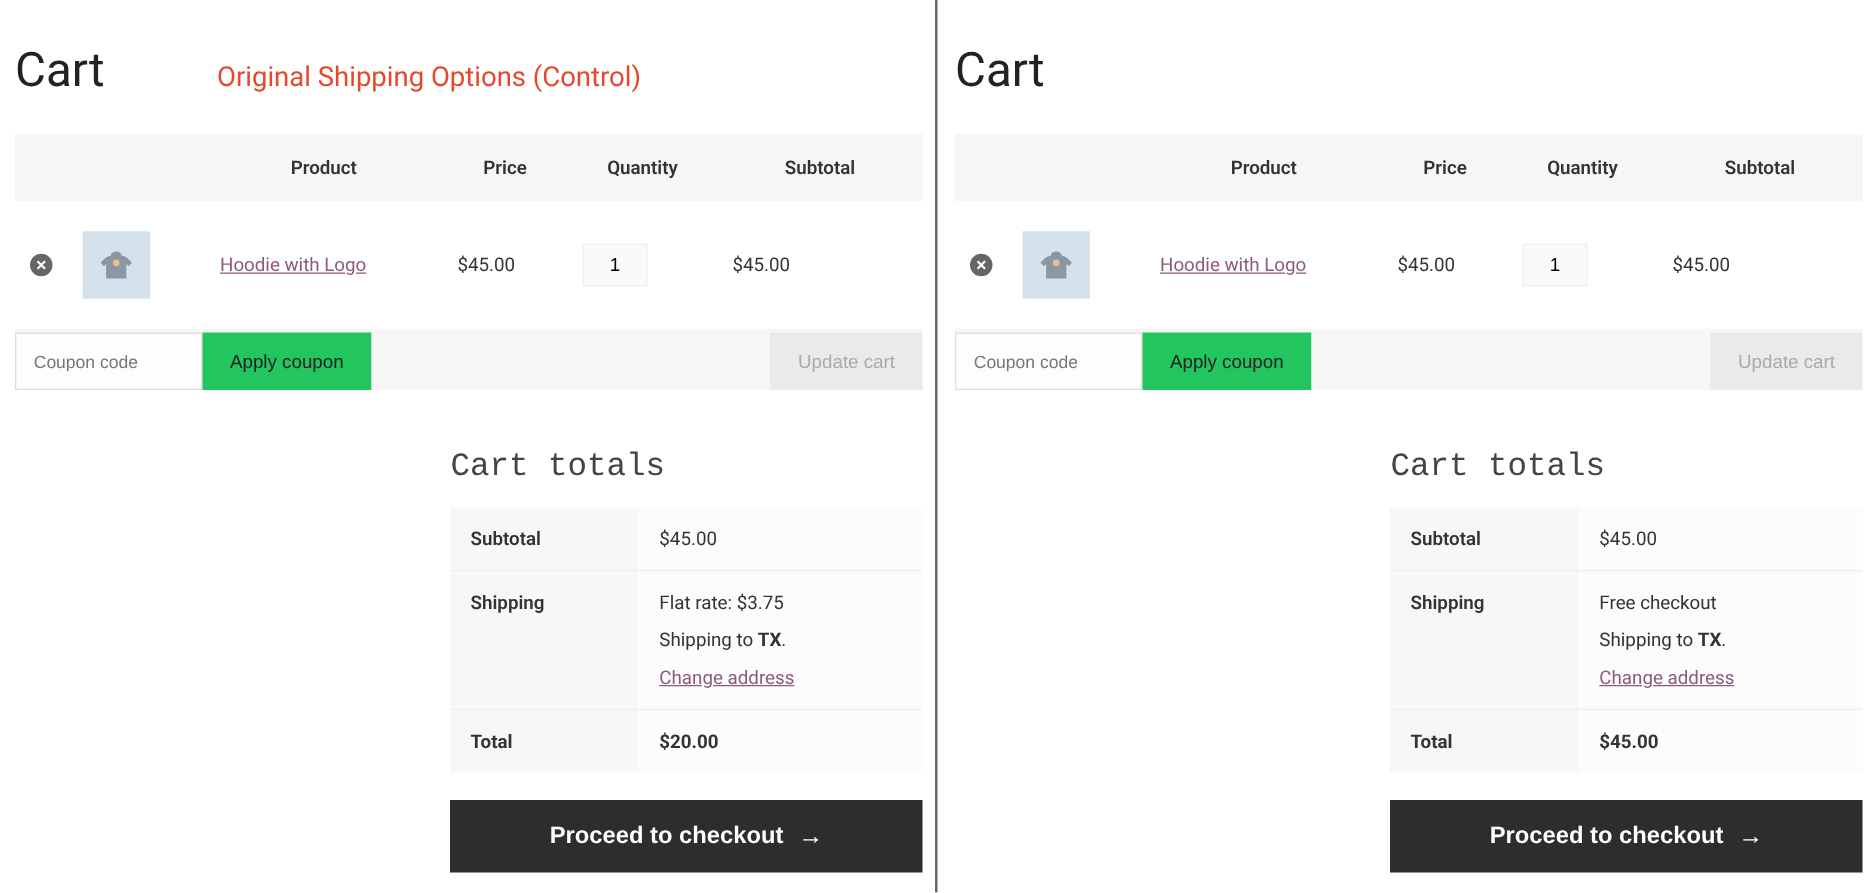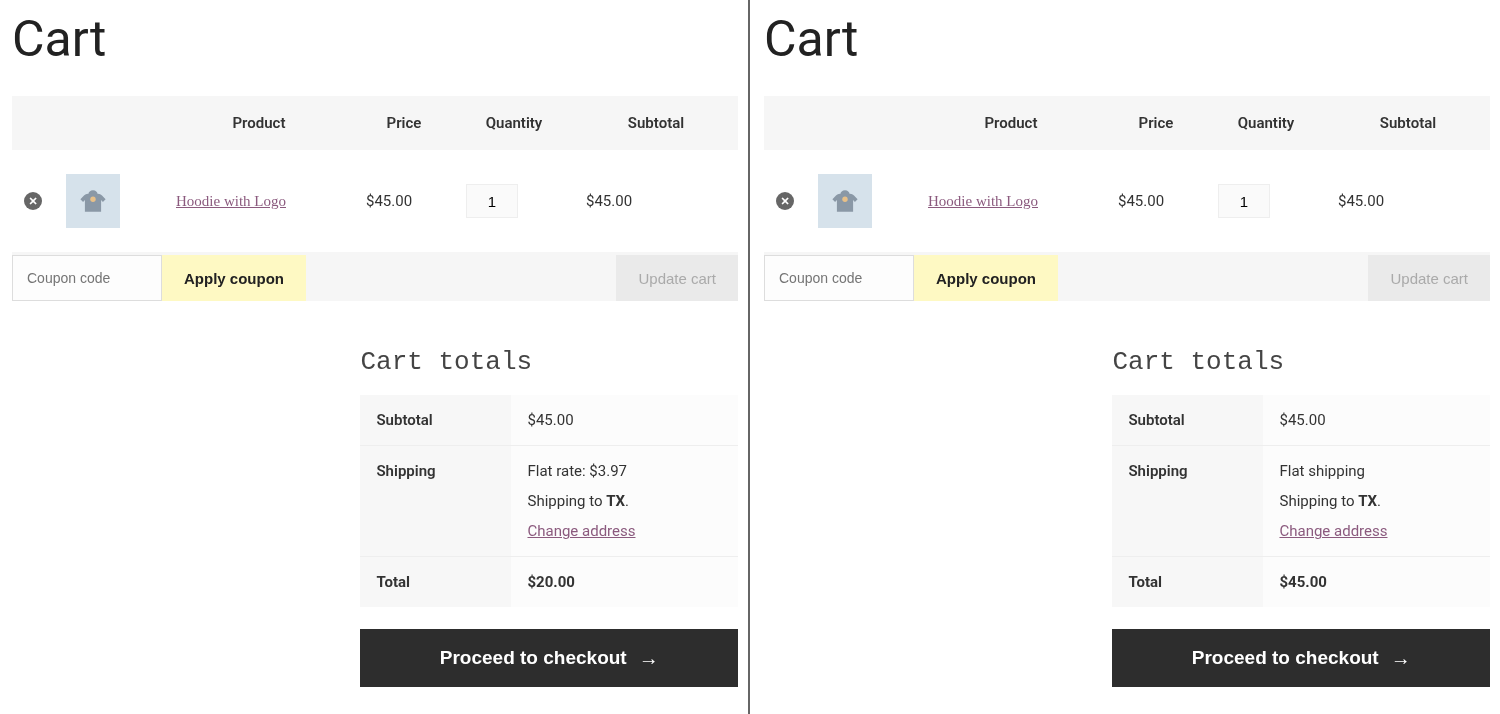--- a/index.html
+++ b/index.html
@@ -28,24 +28,25 @@
     }
     .panel:last-child {
       padding-left: 14px;
     }
     .header-row {
       display: flex;
       align-items: baseline;
       margin-bottom: 28px;
     }
     .page-title {
-      font-size: 50px;
+      font-size: 38px;
       font-weight: 400;
       color: #222;
       margin-right: 90px;
+      margin-top: 25px;
     }
     .panel:last-child .page-title {
       margin-right: 220px;
     }
     .variant-label {
       font-size: 22px;
       color: #e24a2b;
       font-weight: 400;
     }
     .cart-table {
@@ -97,21 +98,20 @@
       justify-content: center;
     }
     .product-thumb svg {
       width: 36px;
       height: 36px;
     }
     .product-link {
       color: #8b5a7e;
       text-decoration: underline;
       font-size: 15px;
-      font-family: Liberation Serif, serif;
     }
     .price-cell, .subtotal-cell {
       color: #333;
       font-size: 15px;
     }
     .qty-input {
       width: 52px;
       height: 34px;
       text-align: center;
       border: 1px solid #eee;
@@ -131,24 +131,24 @@
     .coupon-input {
       border: 1px solid #ddd;
       background: #fdfdfd;
       padding: 6px 14px;
       font-size: 14px;
       width: 150px;
       color: #b91c1c;
     }
     .apply-coupon-btn {
       border: none;
-      background: #fef9c3;
+      background: #22c55e;
       padding: 0 22px;
       font-size: 15px;
-      font-weight: 700;
+      font-weight: 400;
       color: #222;
       cursor: pointer;
     }
     .spacer {
       flex: 1;
     }
     .update-cart-btn {
       border: none;
       background: #eaeaea;
       padding: 0 22px;
@@ -231,20 +231,21 @@
     }
   </style>
 </head>
 <body>
 
 <div class="container">
 
   <div class="panel">
     <div class="header-row">
       <h1 class="page-title">Cart</h1>
+      <div class="variant-label">Original Shipping Options (Control)</div>
     </div>
 
     <table class="cart-table">
       <thead>
         <tr>
           <th class="th-remove"></th>
           <th class="th-thumb"></th>
           <th class="th-product">Product</th>
           <th class="th-price">Price</th>
           <th class="th-quantity">Quantity</th>
@@ -293,21 +294,21 @@
       <table class="totals-table">
         <tbody>
             <tr>
           <th>Subtotal</th>
           <td>$45.00</td>
         </tr>
         <tr>
           <th>Shipping</th>
           <td>
             <div class="shipping-lines">
-              <div>Flat rate: $3.97</div>
+              <div>Flat rate: $3.75</div>
               <div class="ship-to">
                 <span>Shipping to </span><strong>TX</strong><span>.</span>
               </div>
               <div>
                 <a class="change-address">Change address</a>
               </div>
             </div>
           </td>
         </tr>
         <tr class="totals-total">
@@ -381,21 +382,21 @@
       <table class="totals-table">
         <tbody>
             <tr>
           <th>Subtotal</th>
           <td>$45.00</td>
         </tr>
         <tr>
           <th>Shipping</th>
           <td>
             <div class="shipping-lines">
-              <div>Flat shipping</div>
+              <div>Free checkout</div>
               <div class="ship-to">
                 <span>Shipping to </span><strong>TX</strong><span>.</span>
               </div>
               <div>
                 <a class="change-address">Change address</a>
               </div>
             </div>
           </td>
         </tr>
         <tr class="totals-total">

